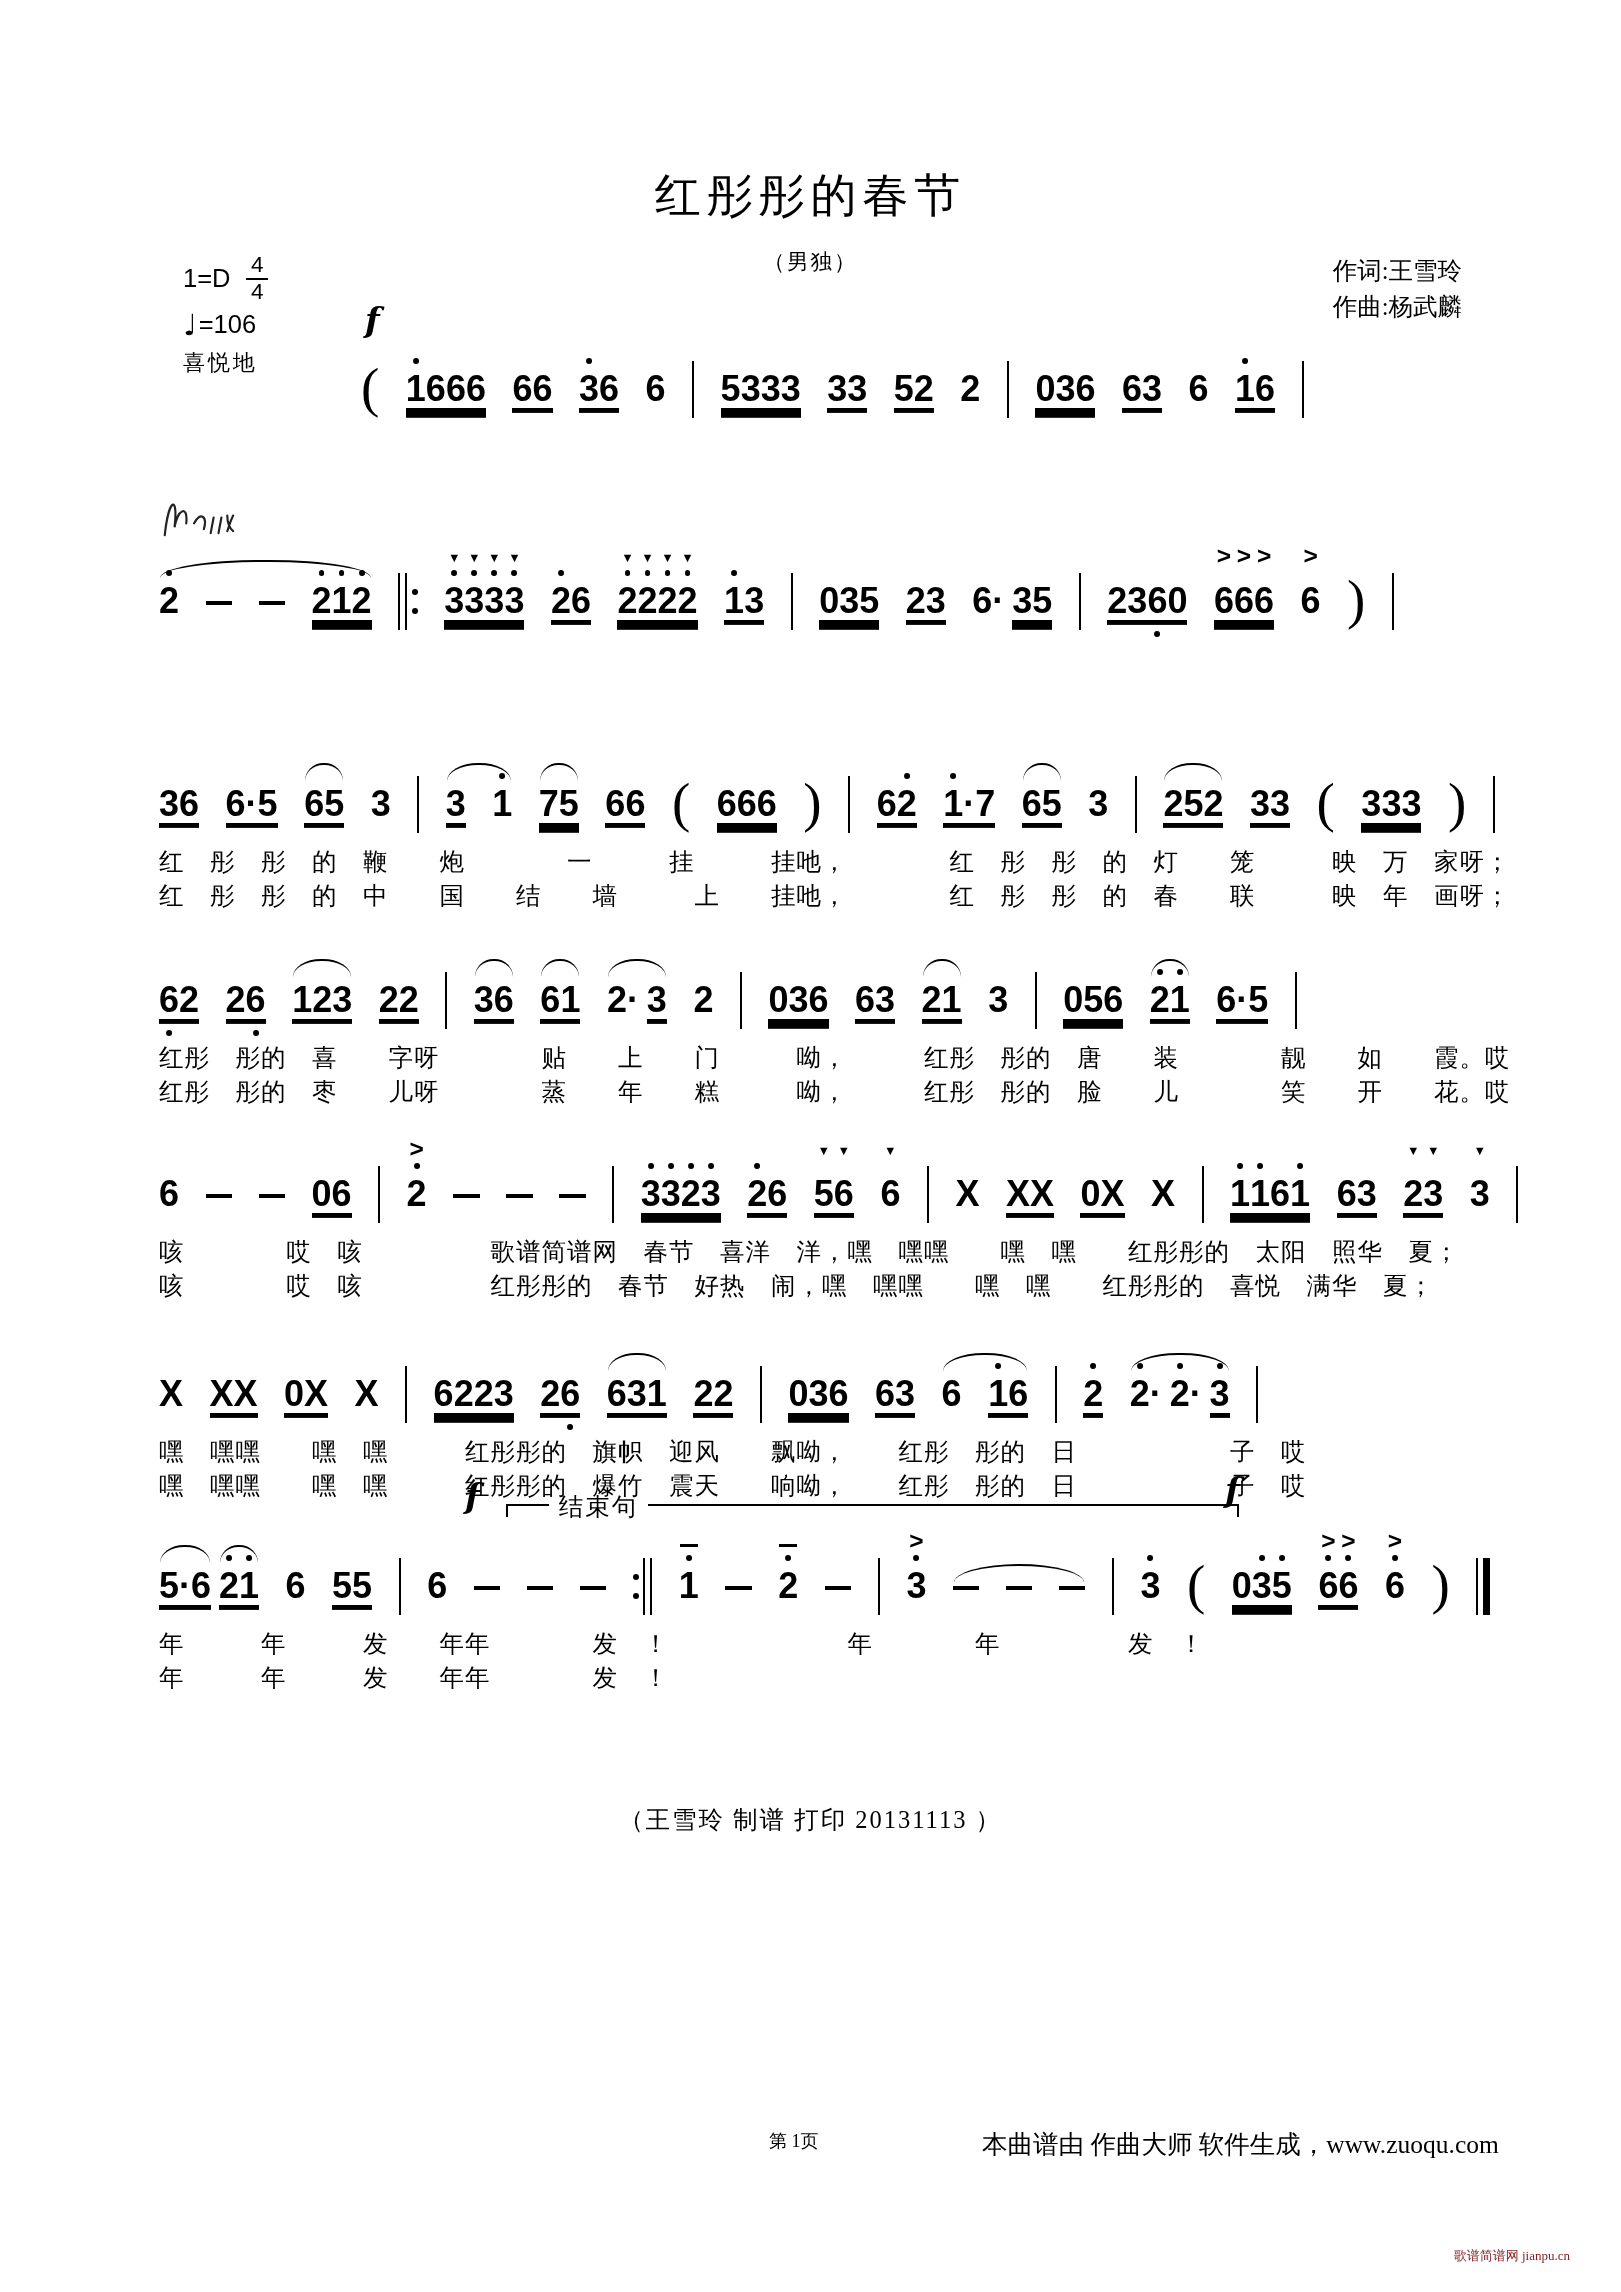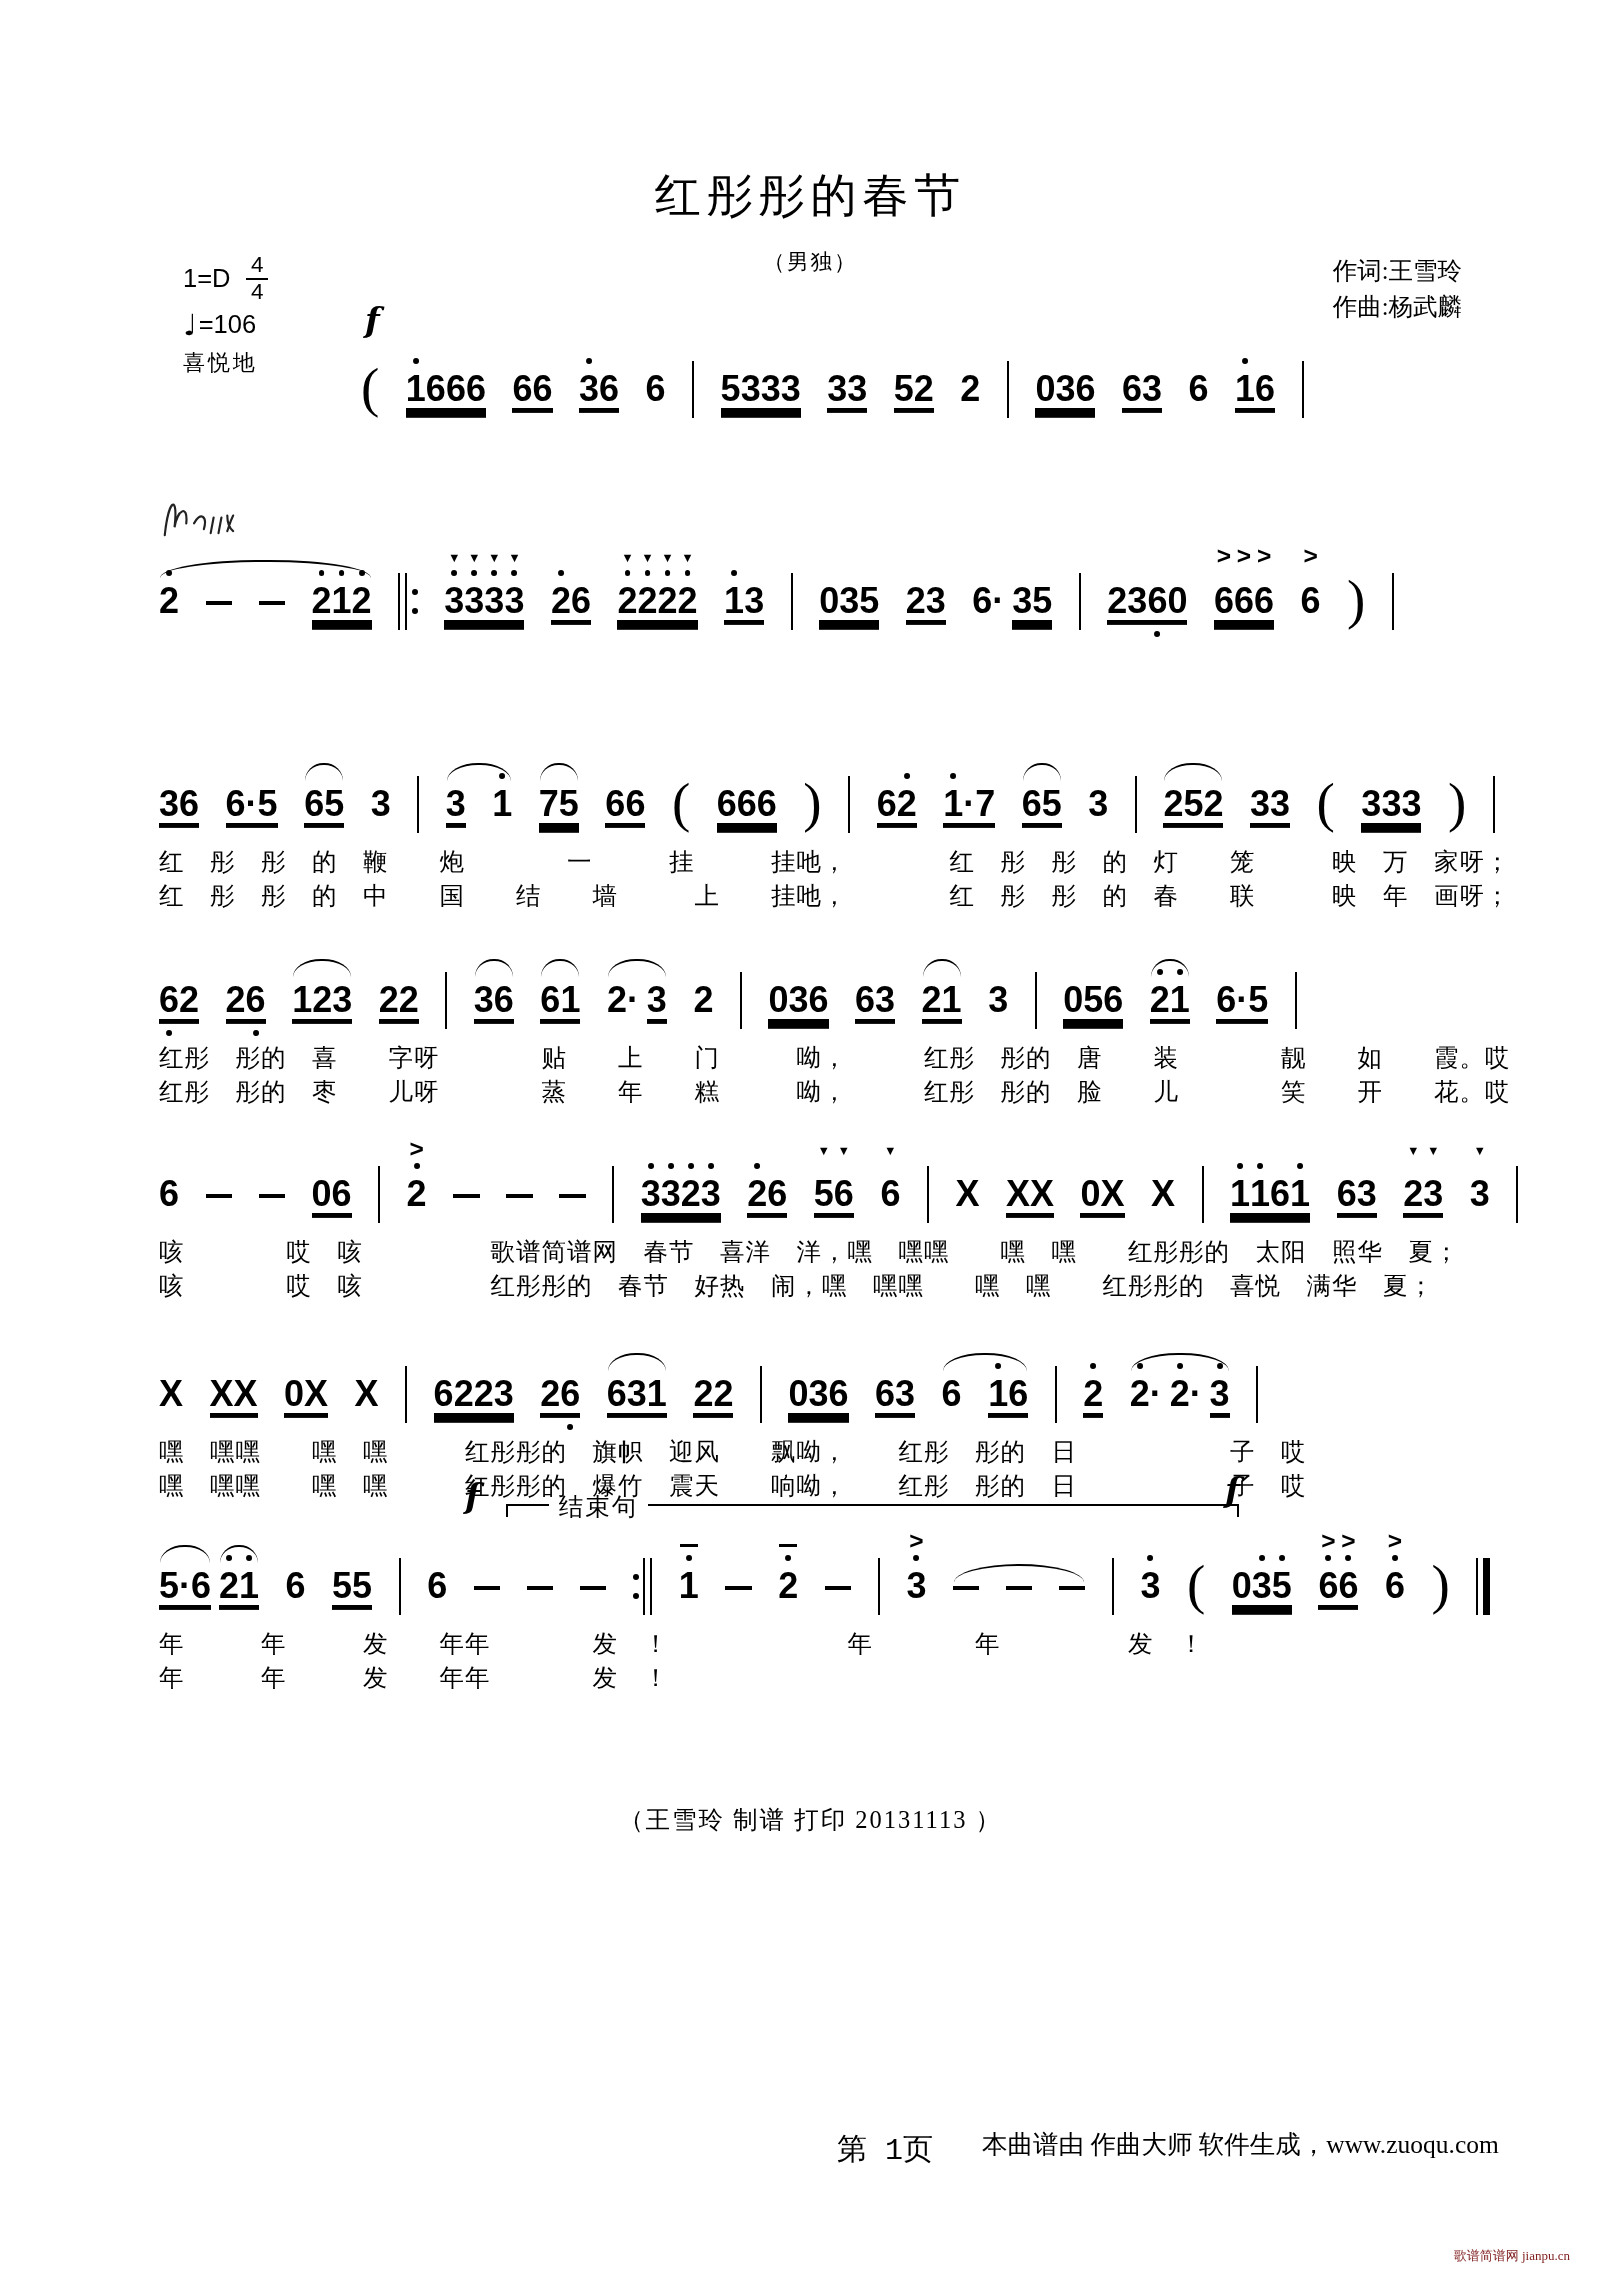--- a/index.html
+++ b/index.html
@@ -77,21 +77,21 @@
   .rpd{display:flex;flex-direction:column;justify-content:center;gap:12.7px;height:57px;}
   .rdot{width:5.9px;height:5.9px;border-radius:50%;background:#000;}
   .paren{font-size:55px;line-height:49px;font-weight:normal;
          font-family:"Liberation Serif",serif;margin-bottom:-3.9px;}
 
   .lyric{font-size:24.5px;white-space:pre;margin-top:1px;letter-spacing:1px;}
   .notes-row + .lyric{margin-top:21.6px;}
 
   
   .footnote{position:absolute;top:1803px;left:0;width:100%;text-align:center;font-size:24.5px;letter-spacing:2px;}
-  .pageno{position:absolute;top:2129px;left:837px;font-size:30px;font-family:Liberation Mono, monospace;}
+  .pageno{position:absolute;top:2129px;left:769px;font-size:18px;}
   .gencredit{position:absolute;top:2127px;left:982px;font-size:25.5px;}
   .watermark{position:absolute;top:2247px;right:51px;font-size:13px;color:#7f1d1d;}
 </style>
 </head>
 <body>
 
 <div class="sheet">
 
   <div class="title">红彤彤的春节</div>
   <div class="subtitle">（男独）</div>

